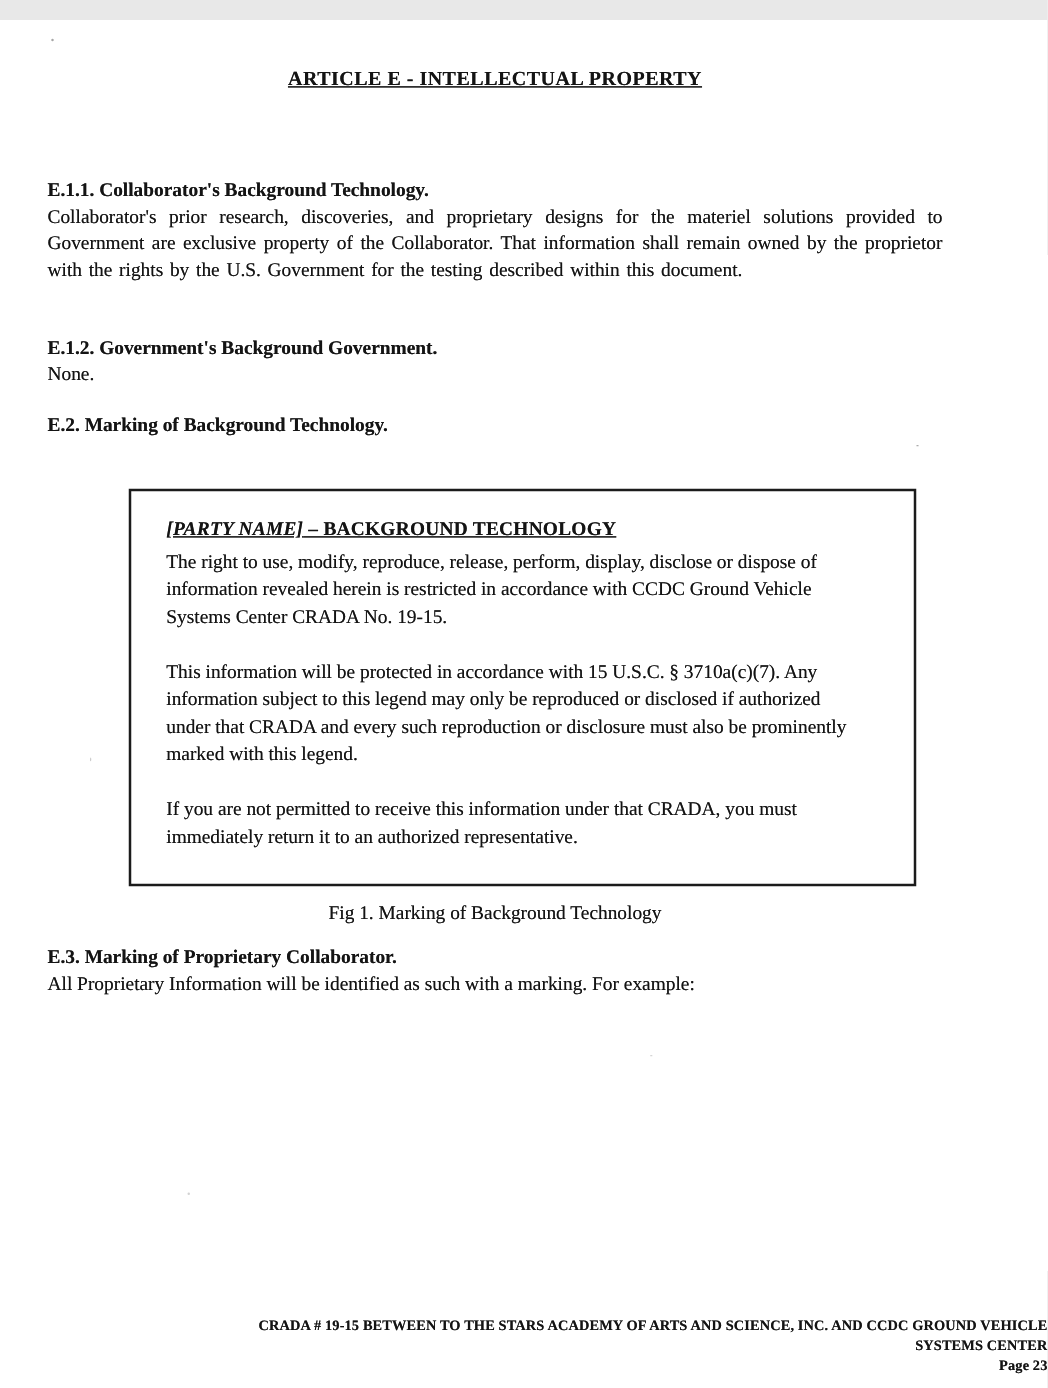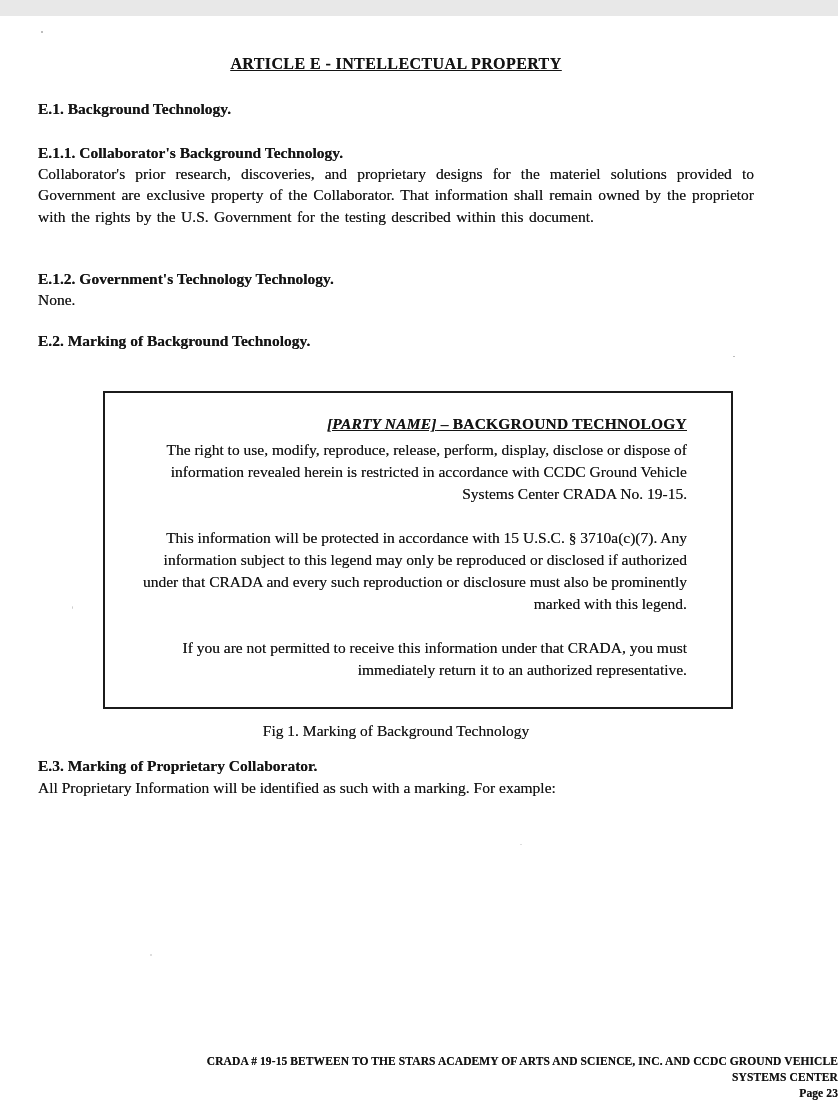--- a/index.html
+++ b/index.html
@@ -32,21 +32,21 @@
   .h-e12 { top: 252px; }
   .p-e12 { top: 273px; left: 38px; width: 716px; }
   .h-e2  { top: 314px; }
   .p-e2  { top: 336px; left: 38px; width: 716px; }
   .legend-box {
     top: 375px; left: 103px;
     width: 630px; height: 318px;
     box-sizing: border-box;
     border: 2px solid #1b1b1b;
     padding: 20px 44px 0 28px;
-    text-align: right;
+    text-align: left;
     line-height: 22px;
   }
   .legend-title {
     font-weight: bold;
     text-decoration: underline;
     margin-bottom: 4px;
     letter-spacing: 0.2px;
   }
   .legend-title .party { font-style: italic; }
   .legend-para { margin: 0 0 22px 0; }
@@ -69,26 +69,25 @@
   .s4 { left: 520px; top: 828px; width: 2px; height: 1px; opacity: .5; }
   .s5 { left: 72px;  top: 590px; width: 1px; height: 3px; opacity: .6; }
 </style>
 </head>
 <body>
 
 <div class="page">
 
   <div class="abs doc-title">ARTICLE E - INTELLECTUAL PROPERTY</div>
 
-  <div class="abs heading h-e1">E.1. Background Technology.</div>
 
   <div class="abs heading h-e11">E.1.1. Collaborator's Background Technology.</div>
   <div class="abs p-e11">Collaborator's prior research, discoveries, and proprietary designs for the materiel solutions provided to Government are exclusive property of the Collaborator.  That information shall remain owned by the proprietor with the rights by the U.S. Government for the testing described within this document.</div>
 
-  <div class="abs heading h-e12">E.1.2. Government's Technology Technology.</div>
+  <div class="abs heading h-e12">E.1.2. Government's Background Government.</div>
   <div class="abs p-e12">None.</div>
 
   <div class="abs heading h-e2">E.2. Marking of Background Technology.</div>
 
   <div class="abs legend-box">
     <div class="legend-title"><span class="party">[PARTY NAME]</span><span> – BACKGROUND TECHNOLOGY</span></div>
     <p class="legend-para">The right to use, modify, reproduce, release, perform, display, disclose or dispose of information revealed herein is restricted in accordance with CCDC Ground Vehicle Systems Center CRADA No. 19-15.</p>
     <p class="legend-para">This information will be protected in accordance with 15 U.S.C. § 3710a(c)(7).  Any information subject to this legend may only be reproduced or disclosed if authorized under that CRADA and every such reproduction or disclosure must also be prominently marked with this legend.</p>
     <p class="legend-para last">If you are not permitted to receive this information under that CRADA, you must immediately return it to an authorized representative.</p>
   </div>

